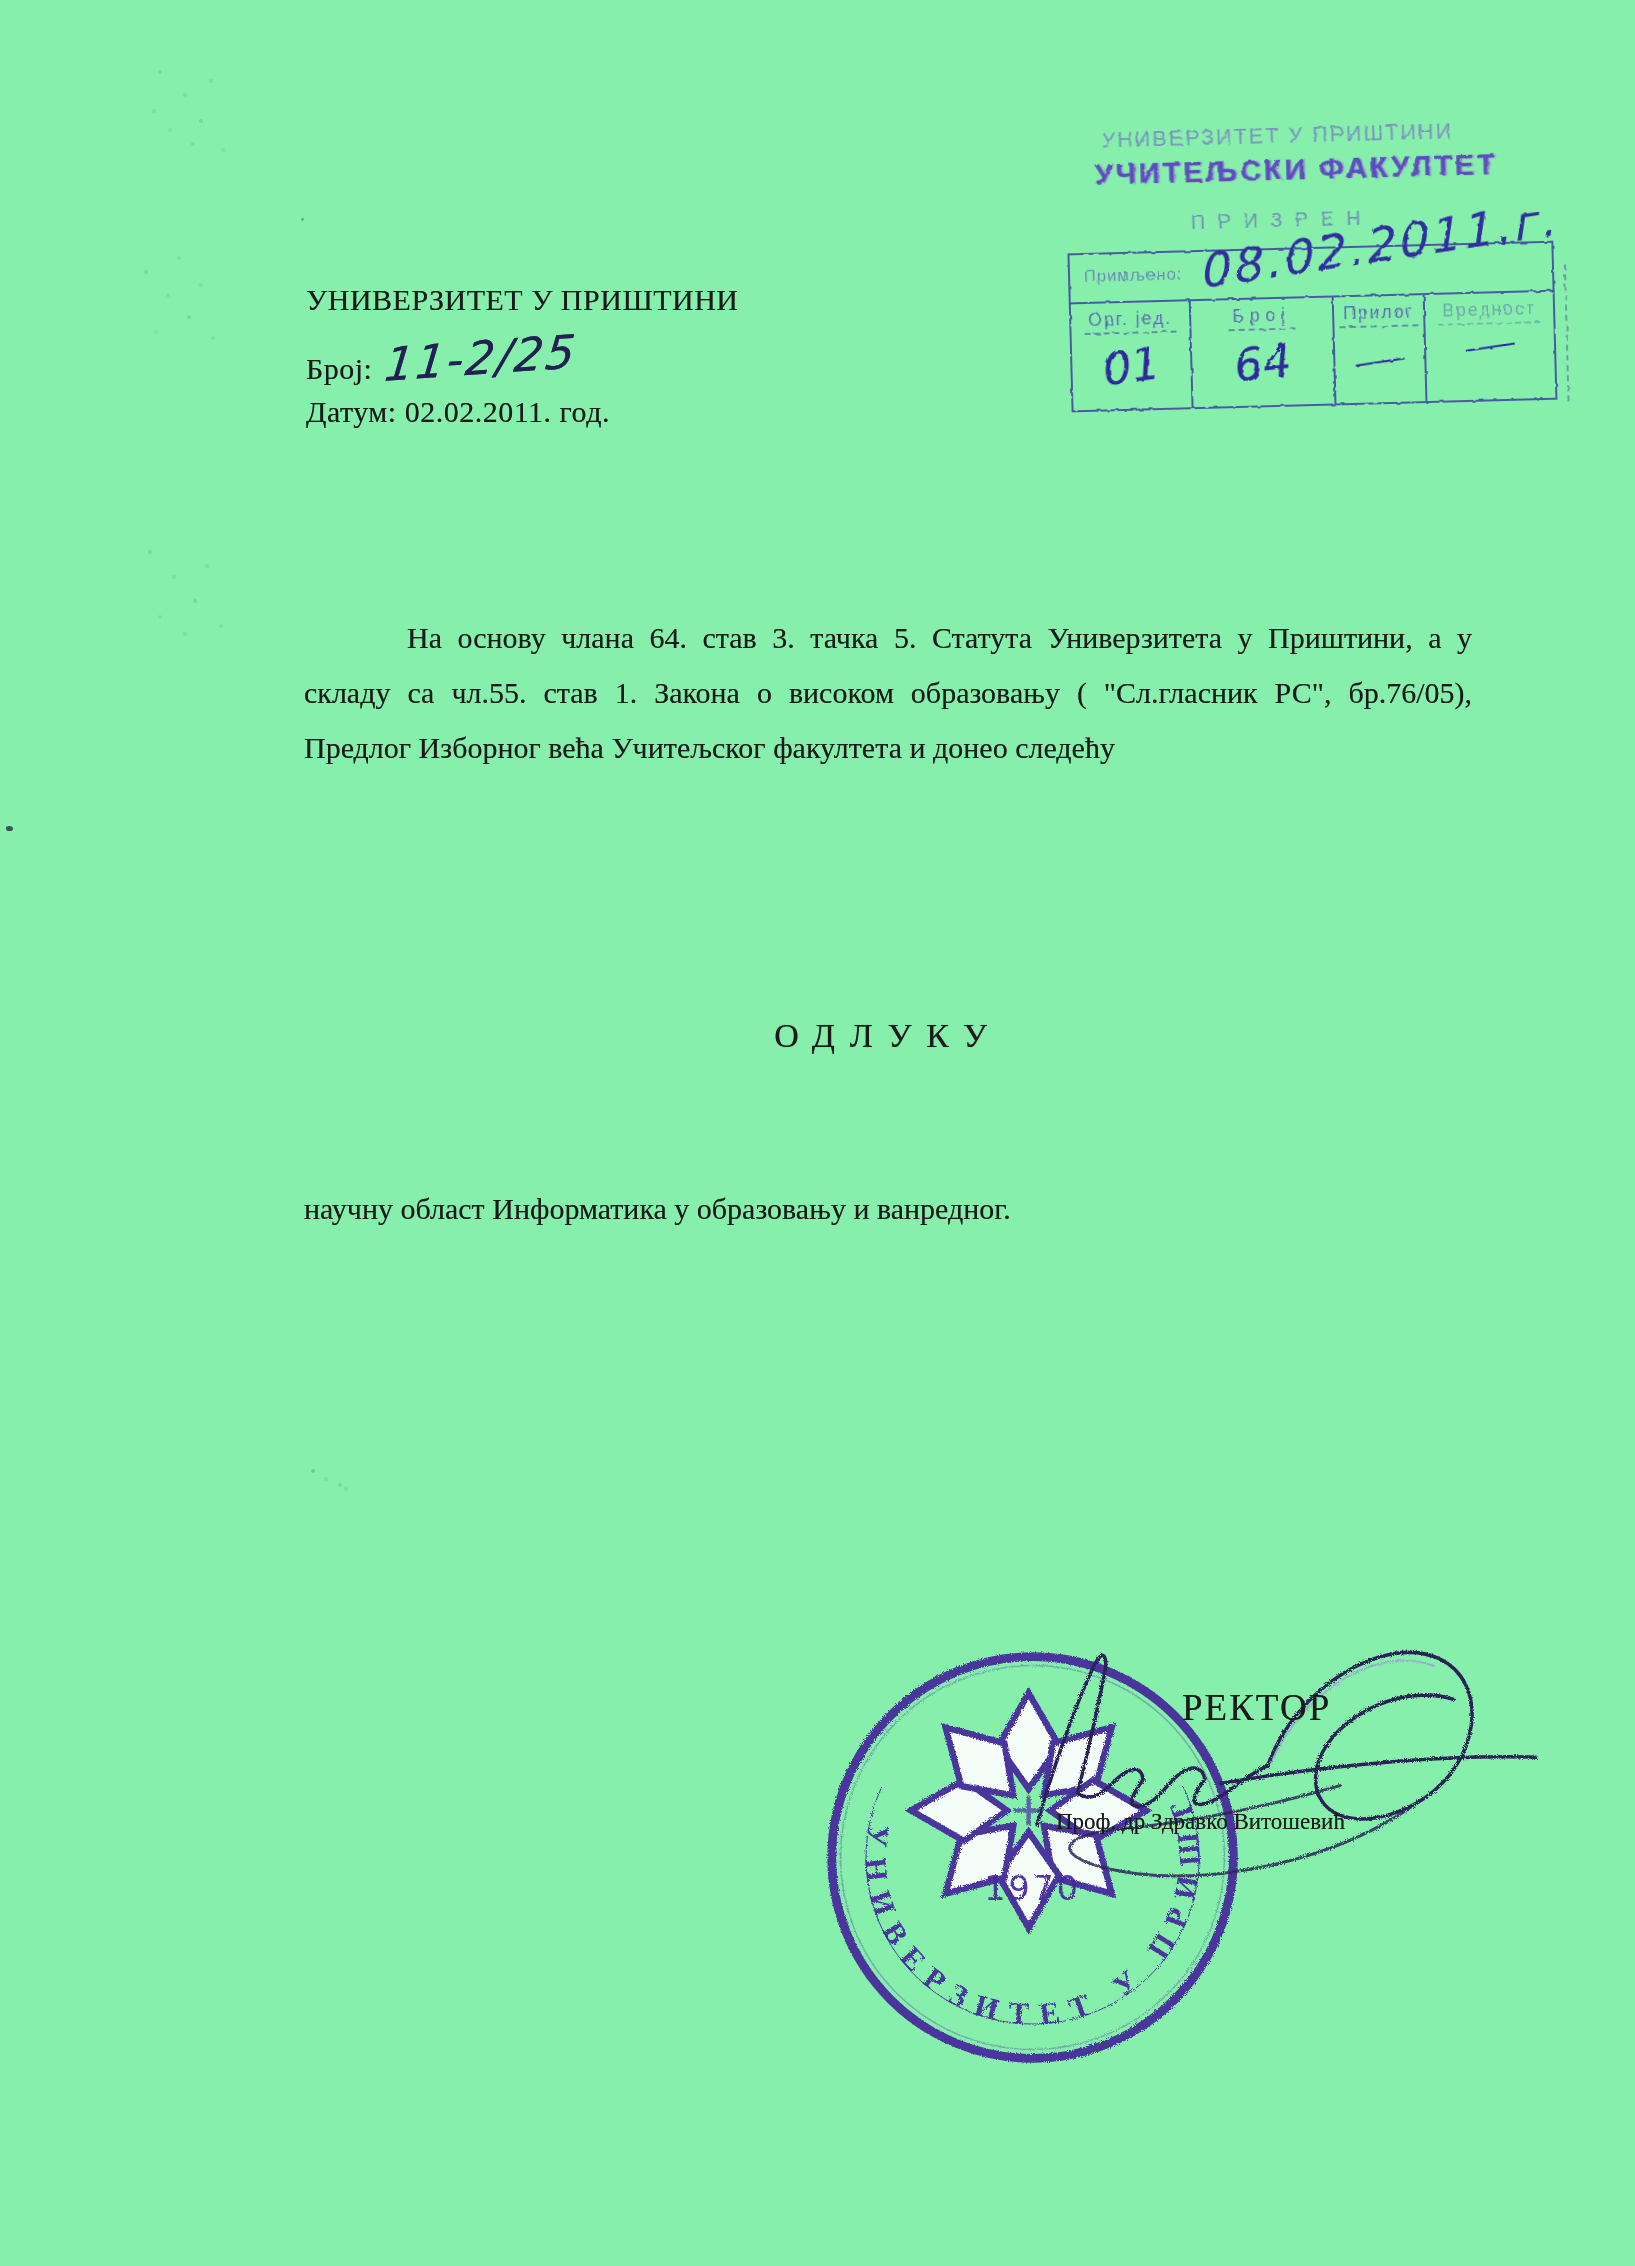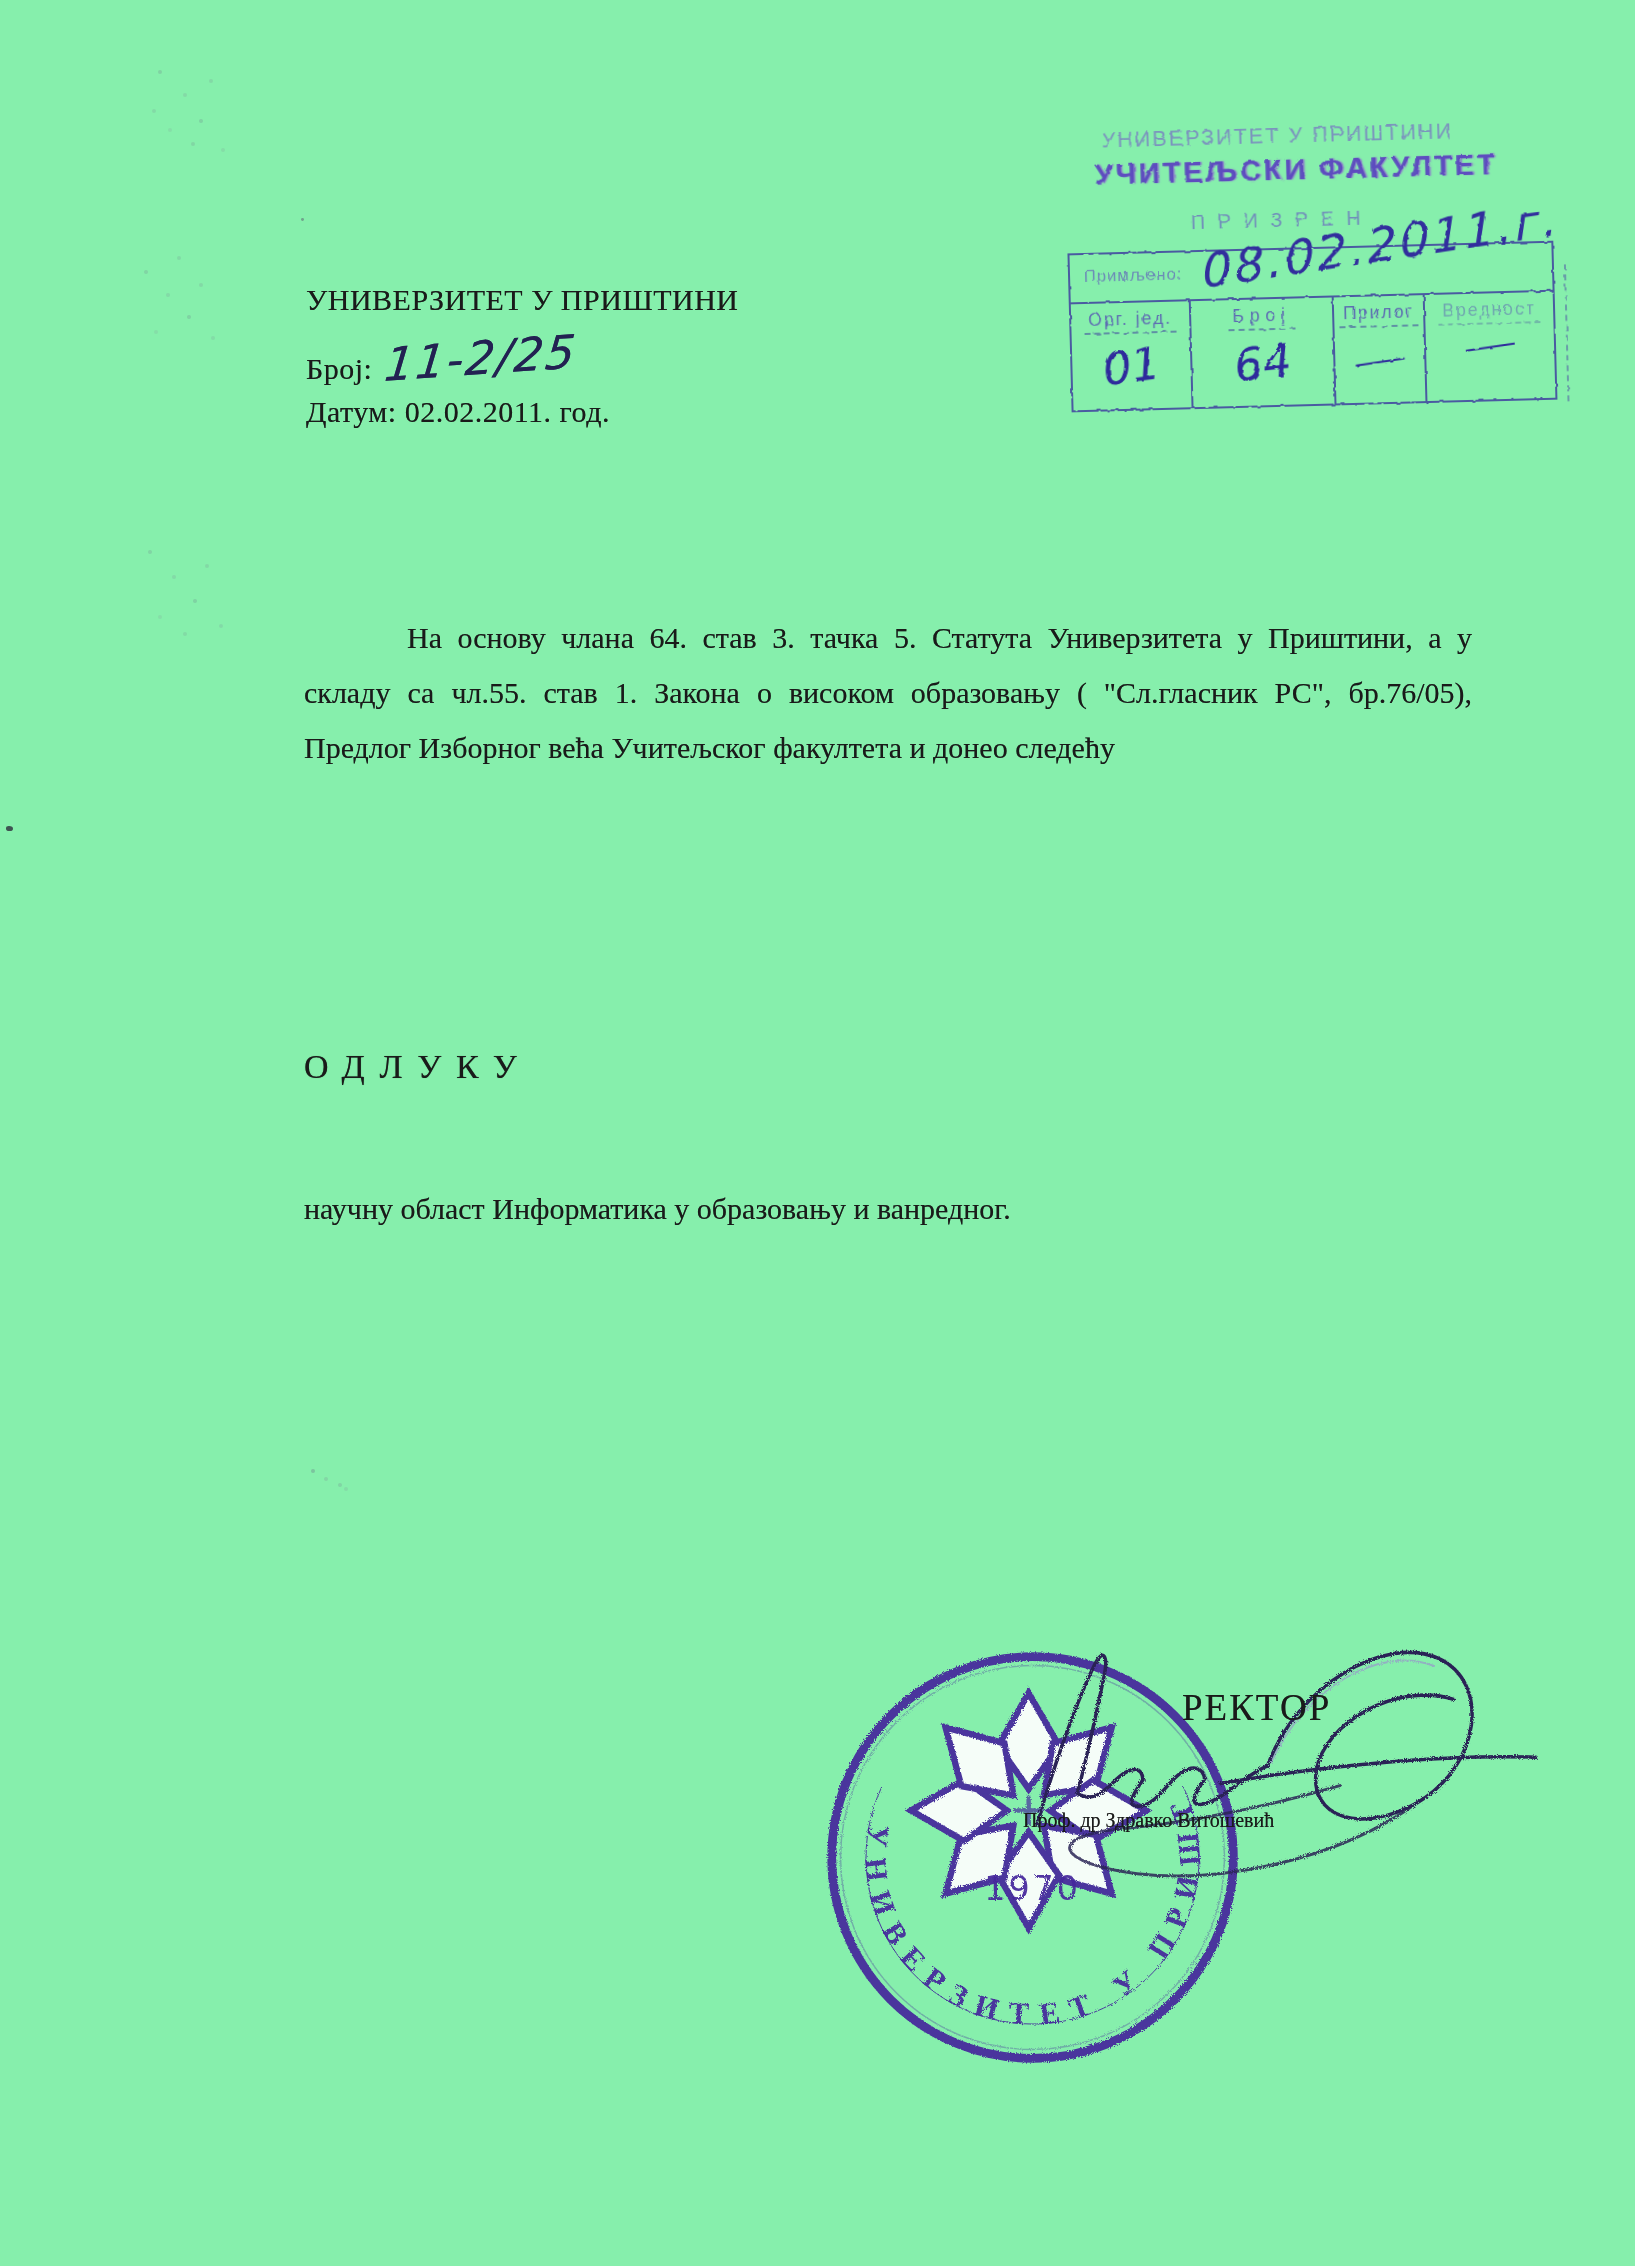--- a/index.html
+++ b/index.html
@@ -12,22 +12,22 @@
   .hand{font-family:"DejaVu Sans", sans-serif;font-style:italic;color:#232152;}
   .broj-value{display:inline-block;font-size:46px;transform:rotate(-4deg) skewX(-10deg);
               transform-origin:left bottom;margin-left:9.8px;position:relative;top:2px;
               letter-spacing:2px;text-shadow:0 0 0.6px rgba(30,30,80,.8);}
 
   
   .para{width:1168px;font-size:30px;line-height:55px;text-shadow:0 0 0.5px rgba(0,0,0,.5);}
   .jline{text-align:justify;text-align-last:justify;}
   .lline{text-align:left;}
   .indent{text-indent:103px;}
-  .heading{width:1168px;text-align:left;font-size:34px;letter-spacing:14.7px;
-           text-shadow:0 0 0.7px rgba(0,0,0,.6);margin-top:31px;}
+  .heading{width:1168px;text-align:center;font-size:34px;letter-spacing:14.7px;
+           text-shadow:0 0 0.7px rgba(0,0,0,.6);}
 
   
   .stamp{left:1068px;top:114px;width:490px;height:314px;transform:rotate(-1.5deg);
          color:#5a48b8;font-family:"Liberation Sans", sans-serif;filter:url(#rough);}
   .st-l1{left:37px;top:7.8px;font-size:21.6px;letter-spacing:2px;color:rgba(116,92,200,.62);
          filter:blur(0.6px);white-space:nowrap;}
   .st-l2{left:29px;top:39px;font-size:29px;font-weight:bold;letter-spacing:2.9px;
          color:rgba(88,68,190,.88);text-shadow:1.5px 0 1.5px rgba(140,100,210,.8);filter:blur(0.4px);white-space:nowrap;}
   .st-l3{left:0;top:94px;width:431px;text-align:center;font-size:19.6px;letter-spacing:12.7px;
          color:rgba(100,80,195,.62);filter:blur(0.3px);}
@@ -44,21 +44,21 @@
         font-family:"DejaVu Sans", sans-serif;font-style:italic;transform:rotate(-5deg);}
   .st-dash{position:absolute;left:0;right:0;top:47px;font-size:29px;color:#2e2a9c;
         transform:rotate(-7deg) scaleX(1.7);}
   .st-date{position:absolute;left:135px;top:127px;font-size:47px;color:#312d9d;
         font-family:"DejaVu Sans", sans-serif;font-style:italic;letter-spacing:2.9px;
         transform:rotate(-7deg) skewX(-6deg);transform-origin:left bottom;white-space:nowrap;}
   .st-vline{position:absolute;left:496px;top:157px;height:137px;border-right:2.9px dashed rgba(70,58,165,.45);}
 
   
   .rektor{left:1182px;top:1686px;font-size:37px;letter-spacing:2px;text-shadow:0 0 0.5px rgba(0,0,0,.5);}
-  .sig-name{left:1023px;top:1809px;font-size:20px;text-shadow:0 0 0.5px rgba(0,0,0,.55);white-space:nowrap;}
+  .sig-name{left:1056px;top:1809px;font-size:23px;text-shadow:0 0 0.5px rgba(0,0,0,.55);white-space:nowrap;}
 
   
   .dotE{left:5.9px;top:826px;width:6.9px;height:4.9px;background:rgba(45,45,60,.8);border-radius:40% 60% 50% 50%;}
   .dotF{left:301px;top:218px;width:2.9px;height:2.9px;background:rgba(90,90,110,.5);border-radius:50%;}
   .noise{width:2px;height:2px;background:transparent;border-radius:50%;}
   .nA{left:0;top:0;box-shadow:159px 71px 0 1px rgba(110,110,130,.22),184px 94px 0 1px rgba(120,120,140,.18),
       200px 120px 0 1px rgba(100,100,125,.2),169px 129px 0 1px rgba(130,130,150,.15),
       210px 80px 0 1px rgba(110,110,135,.17),222px 149px 0 1px rgba(120,120,140,.15),
       153px 110px 0 1px rgba(115,115,135,.16),192px 143px 0 1px rgba(105,105,130,.18);}
   .nB{left:0;top:0;box-shadow:145px 271px 0 1px rgba(110,110,135,.2),167px 294px 0 1px rgba(120,120,140,.17),

